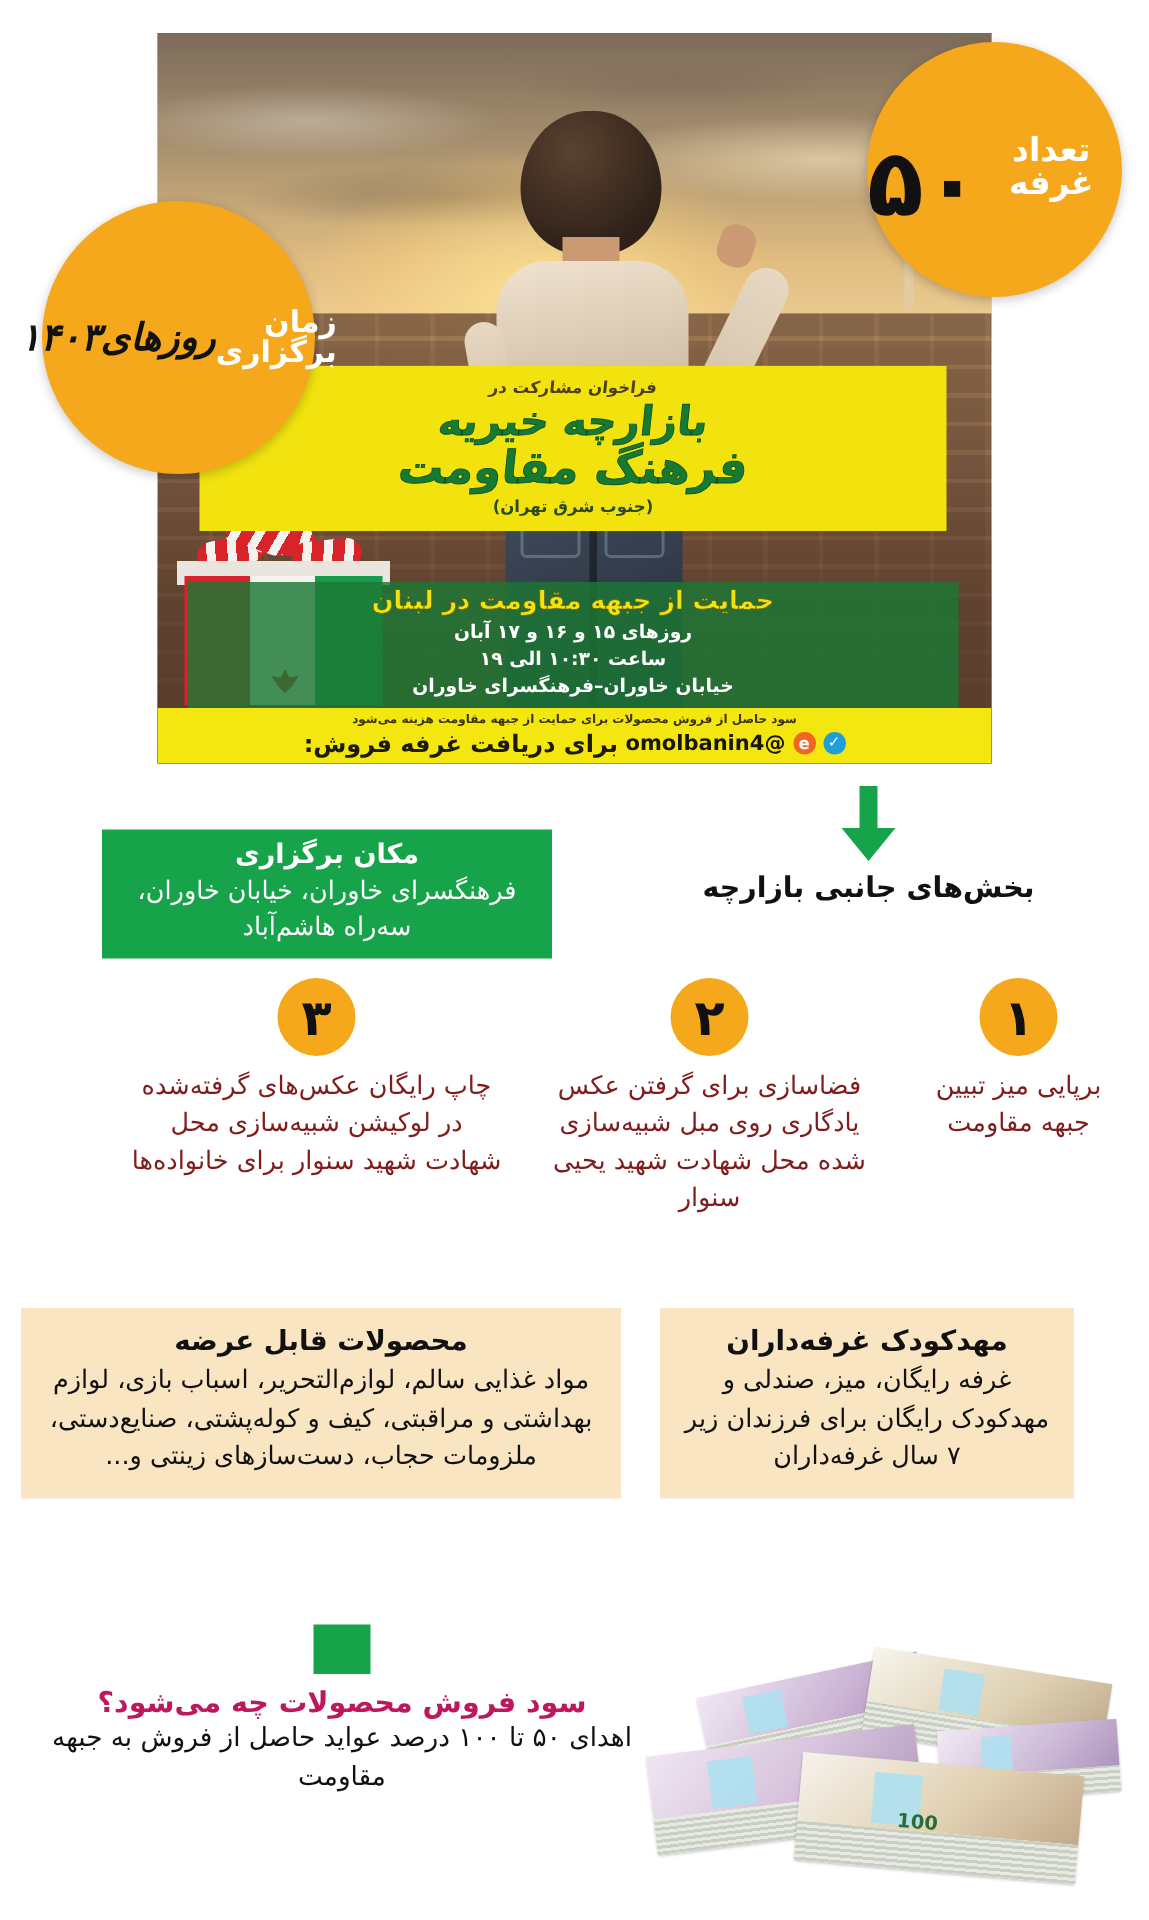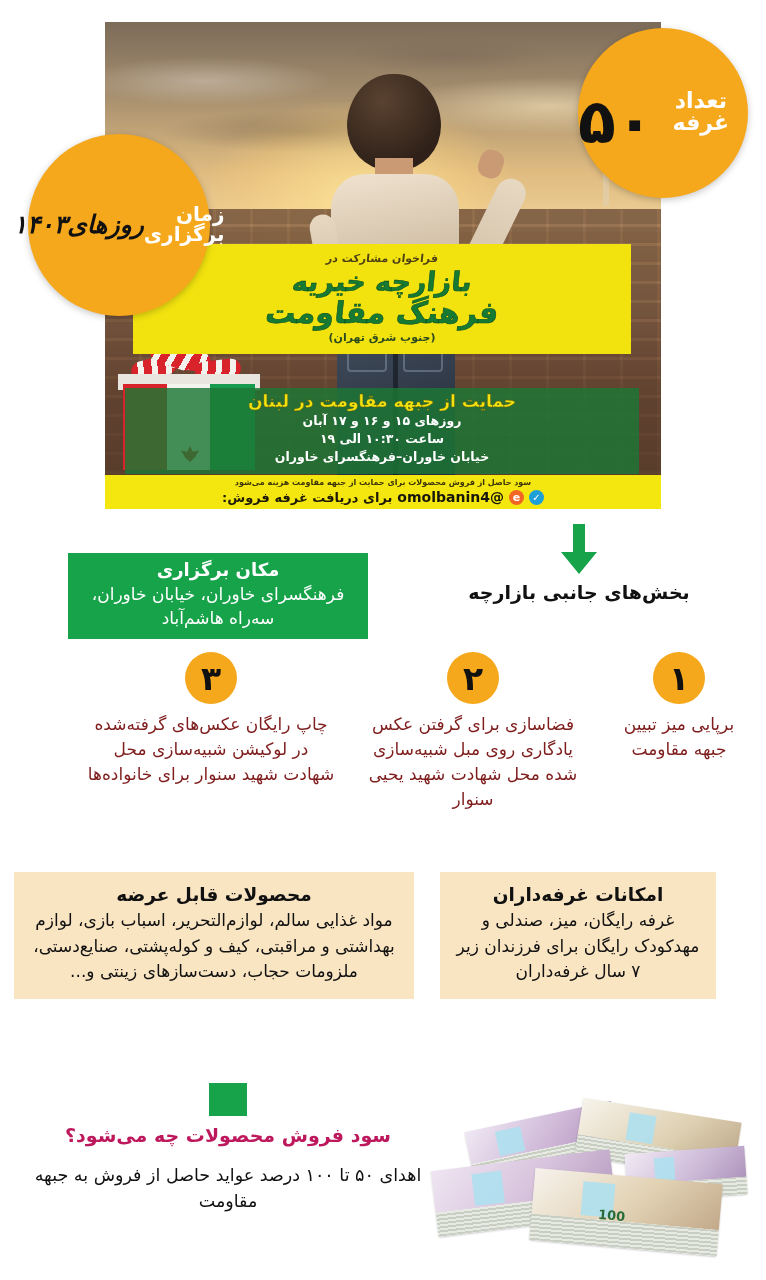--- a/index.html
+++ b/index.html
@@ -151,21 +151,21 @@
   }
   .g-head { font-size: 17px; font-weight: bold; color: #f2e30f; -webkit-text-stroke: .4px #6b5c08; line-height: 1.15; white-space: nowrap; }
   .g-line { font-size: 12.5px; font-weight: bold; color: #ffffff; line-height: 1.45; }
 
   .yellow-foot {
     position: absolute; left: 0; right: 0; bottom: 0; background: #f4e60f;
     padding: 3px 8px 4px; text-align: center;
   }
   .f-note { font-size: 8px; font-weight: bold; color: #3c3407; letter-spacing: -.2px; }
   .f-row { display: flex; align-items: center; justify-content: center; gap: 5px; margin-top: 2px; }
-  .f-cta { font-size: 13px; font-weight: bold; color: #1d1a05; }
+  .f-cta { font-size: 16px; font-weight: bold; color: #1d1a05; }
   .f-handle { font-size: 14px; font-weight: bold; color: #16160a; font-family: "DejaVu Sans", sans-serif; }
   .soc { width: 15px; height: 15px; border-radius: 50%; display: inline-block; position: relative; }
   .soc.eitaa { background: #f26522; }
   .soc.eitaa::after { content: "e"; position: absolute; inset: 0; color: #fff; font-size: 11px; font-weight: bold; text-align: center; line-height: 15px; }
   .soc.bale { background: #1e9fd8; }
   .soc.bale::after { content: "✓"; position: absolute; inset: 0; color: #fff; font-size: 10px; text-align: center; line-height: 15px; }
 
   
   .badge {
     position: absolute; border-radius: 50%; background: #f5a81c;
@@ -213,21 +213,21 @@
   .peach-title { font-size: 18.5px; font-weight: bold; color: #111111; margin-bottom: 3px; }
   .peach-text { font-size: 17px; line-height: 1.5; color: #111111; }
 
   .box-products { right: 352px; top: 872px; width: 400px; }
   .box-facilities { right: 50px; left: 48px; top: 872px; width: 276px; }
 
   
   .green-sq { position: absolute; left: 209px; top: 1083px; width: 38px; height: 33px; background: #16a34a; }
   .footer-txt { position: absolute; left: 28px; top: 1124px; width: 400px; text-align: center; }
   .footer-q { font-size: 19px; font-weight: bold; color: #be185d; }
-  .footer-a { font-size: 17.5px; line-height: 1.48; color: #111111; margin-top: 17px; }
+  .footer-a { font-size: 17.5px; line-height: 1.48; color: #111111; margin-top: 1px; }
 
   
   .money { position: absolute; right: 18px; top: 1090px; width: 320px; height: 175px; }
   .stack { position: absolute; border-radius: 2px; box-shadow: 0 1px 2px rgba(0,0,0,.22); }
   .stack .edge { position: absolute; left:0; right:0; bottom:0; height: 36%; background: repeating-linear-gradient(0deg,#c9cec3 0 2px,#e7eae2 2px 4px); }
   .stack .face { position: absolute; inset: 0 0 36% 0; }
   .stack .band { position: absolute; top: 12%; bottom: 40%; width: 17%; background: #aee0ef; opacity: .9; }
   .s1 { left: 6px; top: 70px; width: 180px; height: 66px; transform: rotate(-7deg); }
   .s1 .face { background: linear-gradient(135deg,#efe6f2,#d8c4dd 55%,#b79ec2); }
   .s1 .band { left: 22%; }
@@ -351,21 +351,21 @@
   <div class="num-circle">۳</div>
   <div class="num-text">چاپ رایگان عکس‌های گرفته‌شده در لوکیشن شبیه‌سازی محل شهادت شهید سنوار برای خانواده‌ها</div>
 </div>
 
 <div class="peach box-products">
   <div class="peach-title">محصولات قابل عرضه</div>
   <div class="peach-text">مواد غذایی سالم، لوازم‌التحریر، اسباب بازی، لوازم بهداشتی و مراقبتی، کیف و کوله‌پشتی، صنایع‌دستی، ملزومات حجاب، دست‌سازهای زینتی و...</div>
 </div>
 
 <div class="peach box-facilities">
-  <div class="peach-title">امکانات غرفه‌داران</div>
+  <div class="peach-title">مهدکودک غرفه‌داران</div>
   <div class="peach-text">غرفه رایگان، میز، صندلی و مهدکودک رایگان برای فرزندان زیر ۷ سال غرفه‌داران</div>
 </div>
 
 <div class="green-sq"></div>
 
 <div class="footer-txt">
   <div class="footer-q">سود فروش محصولات چه می‌شود؟</div>
   <div class="footer-a">اهدای ۵۰ تا ۱۰۰ درصد عواید حاصل از فروش به جبهه مقاومت</div>
 </div>
 

